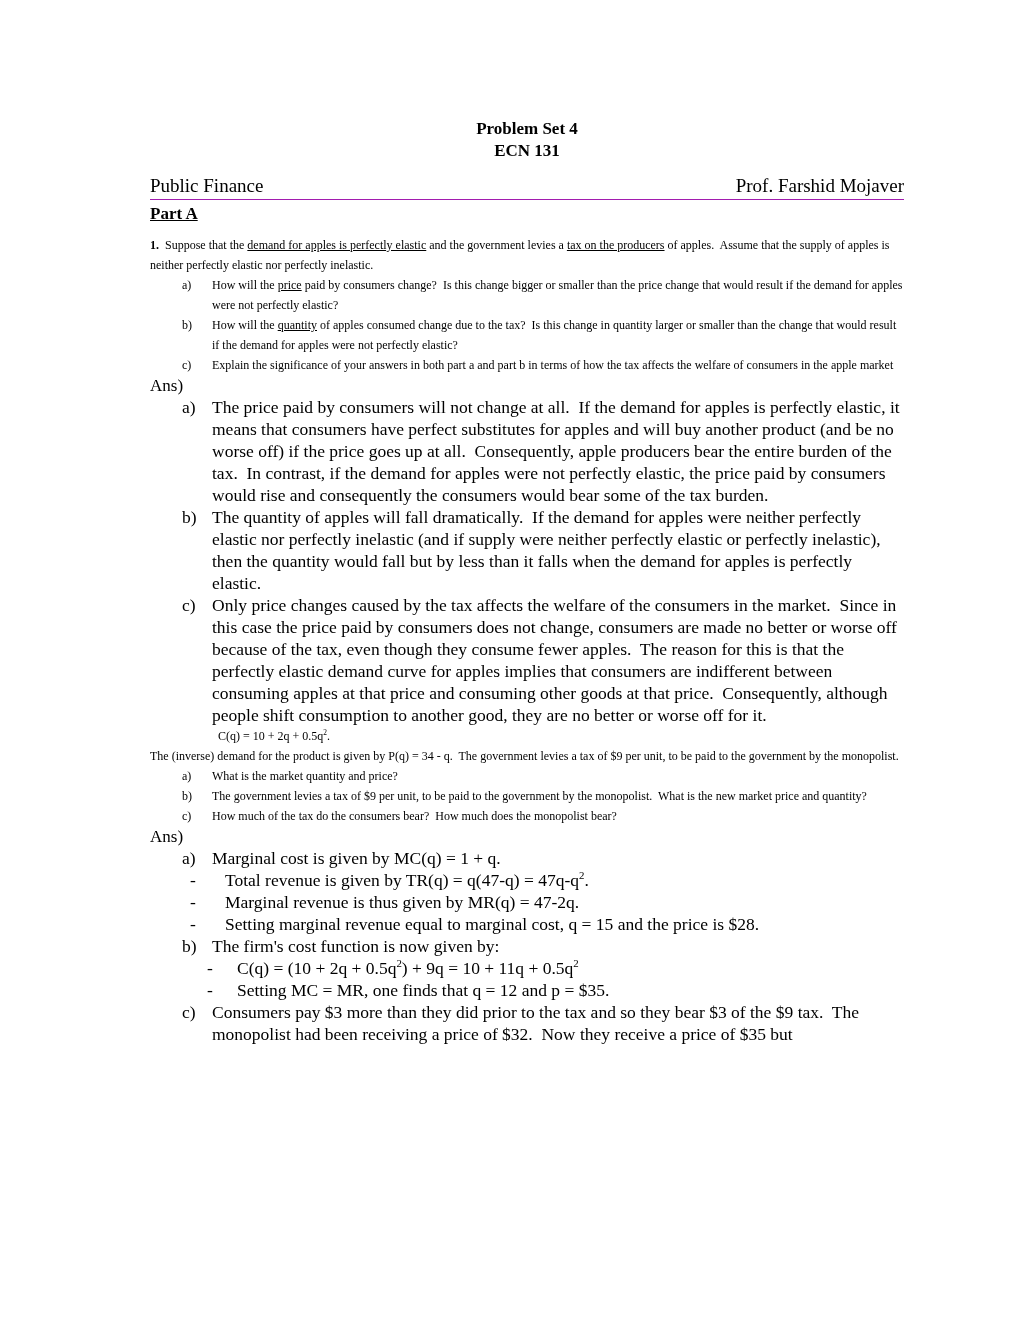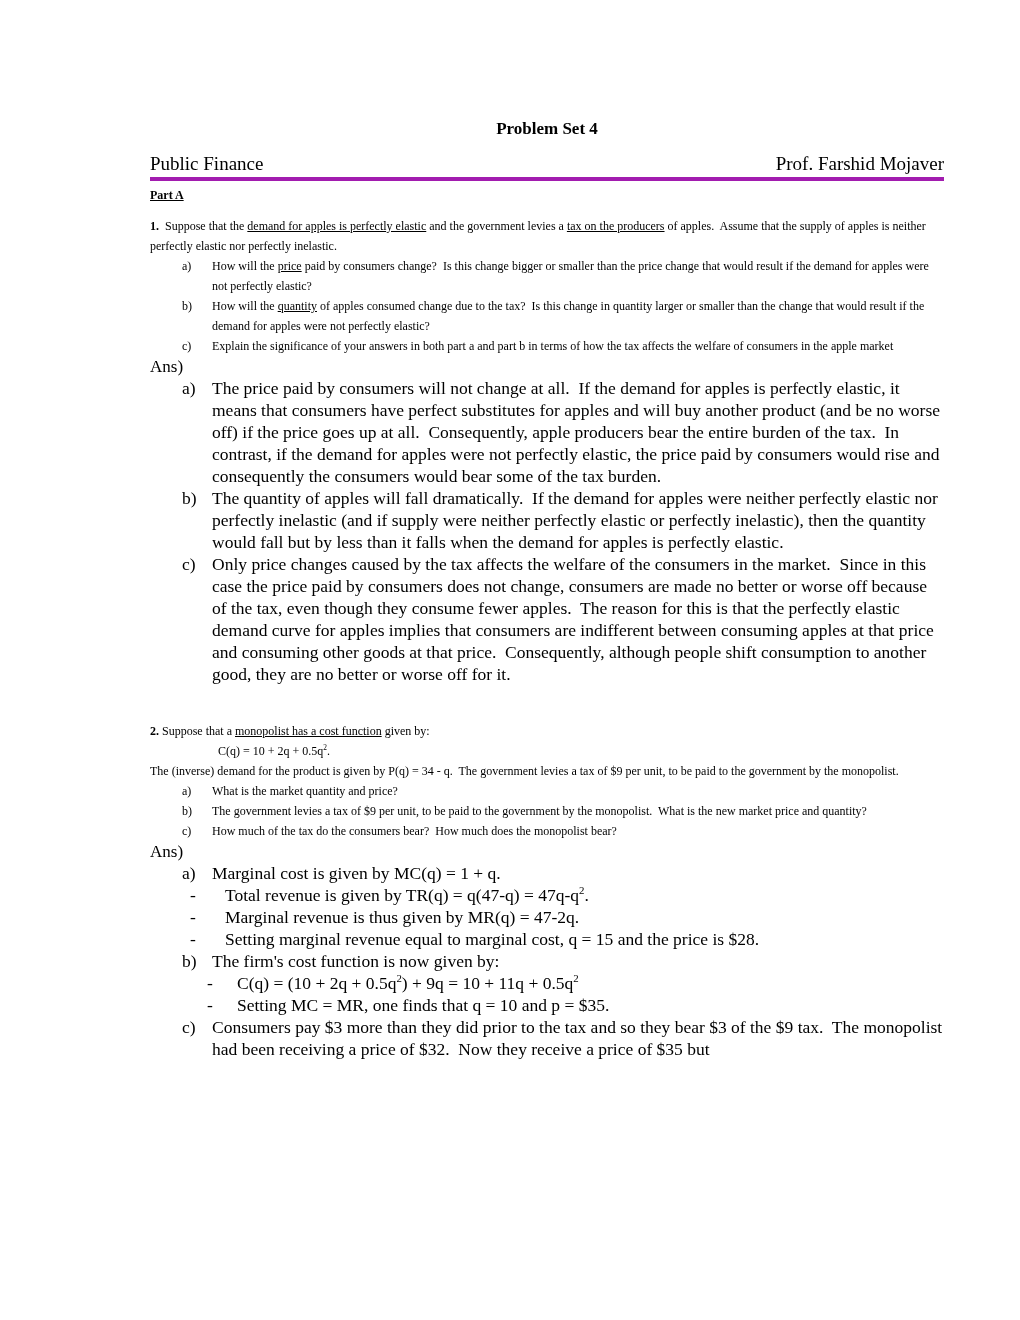--- a/index.html
+++ b/index.html
@@ -4,44 +4,44 @@
 <style>
   html, body { margin: 0; padding: 0; }
   body {
     width: 1020px;
     height: 1320px;
     background: #ffffff;
     color: #000000;
     font-family: "Liberation Serif", "DejaVu Serif", serif;
     overflow: hidden;
   }
-  .page { padding: 118px 76px 0 150px; }
+  .page { padding: 118px 116px 0 150px; }
 
   .u { text-decoration: underline; }
   .b { font-weight: bold; }
   sup { font-size: 0.62em; line-height: 0; vertical-align: super; }
 
   .title {
     text-align: center;
     font-weight: bold;
     font-size: 17px;
     line-height: 22px;
   }
   .courseline {
     display: flex;
     justify-content: space-between;
     font-size: 19px;
     line-height: 24px;
     margin-top: 12px;
     padding-bottom: 1px;
-    border-bottom: 4px solid #a21caf;
+    border-bottom: 1px solid #a21caf;
   }
   .part {
     display: inline-block;
-    font-size: 12px;
+    font-size: 17px;
     font-weight: bold;
     text-decoration: underline;
     line-height: 22px;
     margin-top: 3px;
   }
 
   .q-text  { font-size: 12px;   line-height: 20px; }
   .ans-text{ font-size: 17.5px; line-height: 22px; }
 
   .para { white-space: pre-wrap; }
@@ -67,20 +67,21 @@
     font-weight: normal;
     line-height: 21px;
   }
 </style>
 </head>
 <body>
 
 <div class="page">
 
   <div class="title">Problem Set 4</div>
+  <div class="title">ECN 131</div>
 
   <div class="courseline">
     <span>Public Finance</span>
     <span>Prof. Farshid Mojaver</span>
   </div>
 
   <div>
     <span class="part">Part A</span>
   </div>
 
@@ -111,21 +112,20 @@
     <div class="li">
       <span class="marker">b)</span>
       <span class="content">The quantity of apples will fall dramatically.  If the demand for apples were neither perfectly elastic nor perfectly inelastic (and if supply were neither perfectly elastic or perfectly inelastic), then the quantity would fall but by less than it falls when the demand for apples is perfectly elastic.</span>
     </div>
     <div class="li">
       <span class="marker">c)</span>
       <span class="content">Only price changes caused by the tax affects the welfare of the consumers in the market.  Since in this case the price paid by consumers does not change, consumers are made no better or worse off because of the tax, even though they consume fewer apples.  The reason for this is that the perfectly elastic demand curve for apples implies that consumers are indifferent between consuming apples at that price and consuming other goods at that price.  Consequently, although people shift consumption to another good, they are no better or worse off for it.</span>
     </div>
   </div>
 
-  <div class="para q-text q2-intro"><span class="b">2.</span><span> Suppose that a </span><span class="u">monopolist has a cost function</span><span> given by:</span></div>
   <div class="para q-text equation"><span>C(q) = 10 + 2q + 0.5q</span><sup>2</sup><span>.</span></div>
   <div class="para q-text">The (inverse) demand for the product is given by P(q) = 34 - q.  The government levies a tax of $9 per unit, to be paid to the government by the monopolist.</div>
 
   <div class="list q-list q-text">
     <div class="li">
       <span class="marker">a)</span>
       <span class="content">What is the market quantity and price?</span>
     </div>
     <div class="li">
       <span class="marker">b)</span>
@@ -172,21 +172,21 @@
     <div class="li">
       <span class="marker">-</span>
       <span class="content"><span>C(q) = (10 + 2q + 0.5q</span><sup>2</sup><span>) + 9q = 10 + 11q + 0.5q</span><sup>2</sup></span>
     </div>
   </div>
 
 
   <div class="list dash-list-2 ans-text">
     <div class="li">
       <span class="marker">-</span>
-      <span class="content"><span>Setting MC = MR, one finds that q = 10 and p = $35.</span></span>
+      <span class="content"><span>Setting MC = MR, one finds that q = 12 and p = $35.</span></span>
     </div>
   </div>
 
   <div class="list ans-list ans-text">
     <div class="li">
       <span class="marker">c)</span>
       <span class="content">Consumers pay $3 more than they did prior to the tax and so they bear $3 of the $9 tax.  The monopolist had been receiving a price of $32.  Now they receive a price of $35 but</span>
     </div>
   </div>
 

